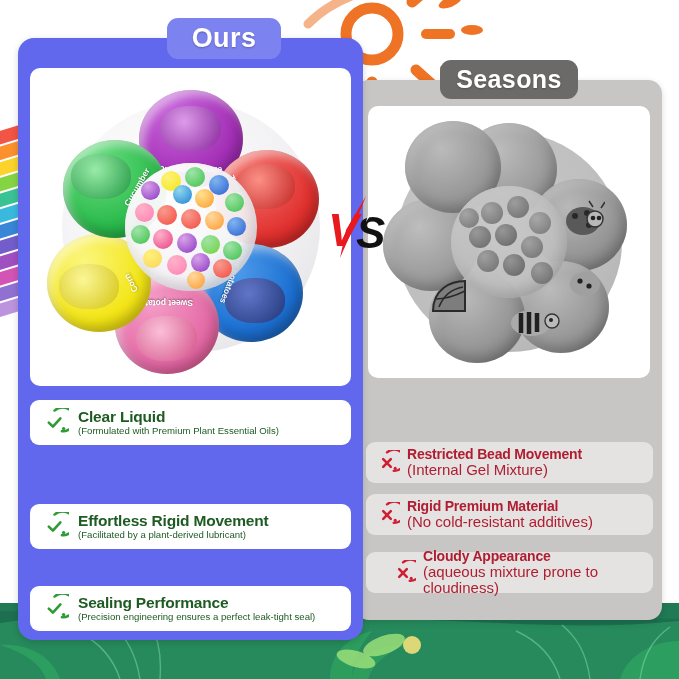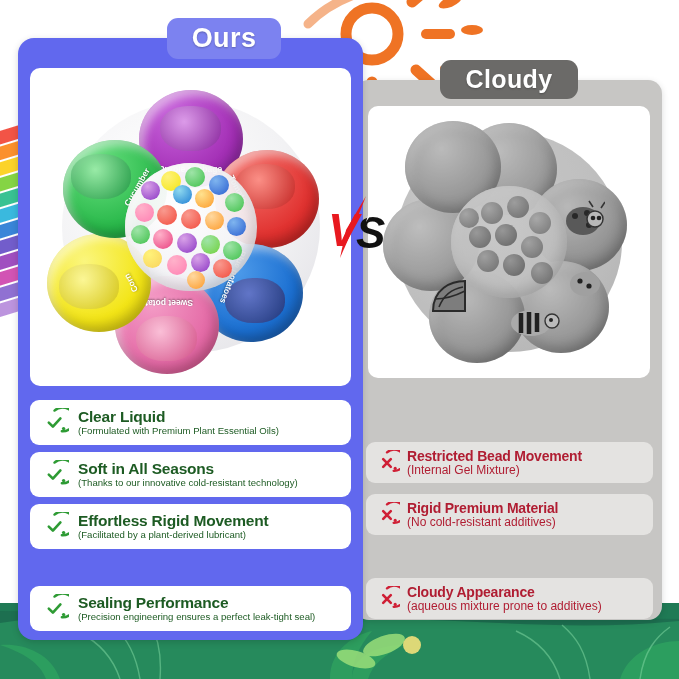--- a/index.html
+++ b/index.html
@@ -134,21 +134,21 @@
     left: 366px; width: 287px; height: 41px;
     background: #e4e3e1;
     z-index: 5;
   }
   .ico { flex: 0 0 auto; margin-left: 10px; margin-right: 9px; }
   .card-others .ico { margin-left: 8px; margin-right: 7px; }
   .txt { display: flex; flex-direction: column; justify-content: center; line-height: 1.06; }
   .t-title { font-weight: bold; font-size: 15.5px; color: #1d5b23; letter-spacing: -.2px; }
   .t-sub { font-size: 9.6px; color: #1d5b23; }
   .card-others .t-title { font-size: 14px; color: #b01d32; }
-  .card-others .t-sub { font-size: 12px; color: #b01d32; }
+  .card-others .t-sub { font-size: 15px; color: #b01d32; }
 </style>
 </head>
 <body>
 
 <div id="stage">
 
   <div class="rainbow">
     <i style="top:0px;   background:#f24b3d"></i>
     <i style="top:15px;  background:#fb8b22"></i>
     <i style="top:30px;  background:#fbd11f"></i>
@@ -203,21 +203,21 @@
     <g fill="#9ade7a" opacity=".85">
       <ellipse cx="384" cy="52" rx="22" ry="9" transform="rotate(-20 384 52)"></ellipse>
       <ellipse cx="356" cy="66" rx="20" ry="8" transform="rotate(16 356 66)"></ellipse>
     </g>
     <circle cx="412" cy="52" r="9" fill="#f2e07a" opacity=".9"></circle>
   </svg>
 
   <div class="panel-gray"></div>
 
   <div class="badge badge-others">
-    <span>Cloudy</span>
+    <span>Seasons</span>
   </div>
 
   <div class="prod-frame prod-frame-others">
     <div class="flower gray-toy" style="width:240px;height:234px;">
       <div class="tray" style="width:226px;height:220px;"></div>
 
       <div class="petal" style="width:96px;height:92px;left:72px;top:-2px;background:radial-gradient(circle at 38% 30%, #efefef, #b9b9b9 70%, #8d8d8d);"></div>
       <div class="petal" style="width:96px;height:92px;left:142px;top:54px;background:radial-gradient(circle at 38% 30%, #e9e9e9, #b0b0b0 70%, #858585);"></div>
       <div class="petal" style="width:96px;height:92px;left:124px;top:136px;background:radial-gradient(circle at 38% 30%, #ededed, #b5b5b5 70%, #8a8a8a);"></div>
       <div class="petal" style="width:96px;height:92px;left:40px;top:146px;background:radial-gradient(circle at 38% 30%, #eaeaea, #b2b2b2 70%, #888);"></div>
@@ -284,29 +284,29 @@
       <path d="M13 2.4 A10.6 10.6 0 1 1 19.6 20.8" fill="none" stroke="#cf1f35" stroke-width="2.3" stroke-linecap="round"></path>
       <path d="M9.2 9.2 L16.8 16.8 M16.8 9.2 L9.2 16.8" stroke="#cf1f35" stroke-width="2.6" stroke-linecap="round"></path>
       <circle cx="21.2" cy="18.4" r="1.6" fill="#cf1f35"></circle>
     </svg>
     <div class="txt">
       <span class="t-title">Rigid Premium Material</span>
       <span class="t-sub">(No cold-resistant additives)</span>
     </div>
   </div>
 
-  <div class="card card-others" style="top:578px;">
+  <div class="card card-others" style="top:552px;padding-left:16px;">
     <svg class="ico" width="26" height="26" viewBox="0 0 26 26">
       <path d="M13 2.4 A10.6 10.6 0 1 1 19.6 20.8" fill="none" stroke="#cf1f35" stroke-width="2.3" stroke-linecap="round"></path>
       <path d="M9.2 9.2 L16.8 16.8 M16.8 9.2 L9.2 16.8" stroke="#cf1f35" stroke-width="2.6" stroke-linecap="round"></path>
       <circle cx="21.2" cy="18.4" r="1.6" fill="#cf1f35"></circle>
     </svg>
     <div class="txt">
       <span class="t-title">Cloudy Appearance</span>
-      <span class="t-sub">(aqueous mixture prone to additives)</span>
+      <span class="t-sub">(aqueous mixture prone to cloudiness)</span>
     </div>
   </div>
 
   <div class="panel-blue"></div>
 
   <div class="badge badge-ours">
     <span>Ours</span>
   </div>
 
   <div class="prod-frame prod-frame-ours">
@@ -375,31 +375,20 @@
       <path d="M14.5 2.6 A11.9 11.9 0 1 1 21.8 23.3" fill="none" stroke="#2e9b34" stroke-width="2.4" stroke-linecap="round"></path>
       <path d="M8.8 14.6 L12.9 18.7 L20.4 10.4" fill="none" stroke="#2e9b34" stroke-width="2.6" stroke-linecap="round" stroke-linejoin="round"></path>
       <circle cx="23.6" cy="20.6" r="1.7" fill="#2e9b34"></circle>
     </svg>
     <div class="txt">
       <span class="t-title">Clear Liquid</span>
       <span class="t-sub">(Formulated with Premium Plant Essential Oils)</span>
     </div>
   </div>
 
-  <div class="card card-ours" style="top:452px;">
-    <svg class="ico" width="29" height="29" viewBox="0 0 29 29">
-      <path d="M14.5 2.6 A11.9 11.9 0 1 1 21.8 23.3" fill="none" stroke="#2e9b34" stroke-width="2.4" stroke-linecap="round"></path>
-      <path d="M8.8 14.6 L12.9 18.7 L20.4 10.4" fill="none" stroke="#2e9b34" stroke-width="2.6" stroke-linecap="round" stroke-linejoin="round"></path>
-      <circle cx="23.6" cy="20.6" r="1.7" fill="#2e9b34"></circle>
-    </svg>
-    <div class="txt">
-      <span class="t-title">Soft in All Seasons</span>
-      <span class="t-sub">(Thanks to our innovative cold-resistant technology)</span>
-    </div>
-  </div>
 
   <div class="card card-ours" style="top:504px;">
     <svg class="ico" width="29" height="29" viewBox="0 0 29 29">
       <path d="M14.5 2.6 A11.9 11.9 0 1 1 21.8 23.3" fill="none" stroke="#2e9b34" stroke-width="2.4" stroke-linecap="round"></path>
       <path d="M8.8 14.6 L12.9 18.7 L20.4 10.4" fill="none" stroke="#2e9b34" stroke-width="2.6" stroke-linecap="round" stroke-linejoin="round"></path>
       <circle cx="23.6" cy="20.6" r="1.7" fill="#2e9b34"></circle>
     </svg>
     <div class="txt">
       <span class="t-title">Effortless Rigid Movement</span>
       <span class="t-sub">(Facilitated by a plant-derived lubricant)</span>

